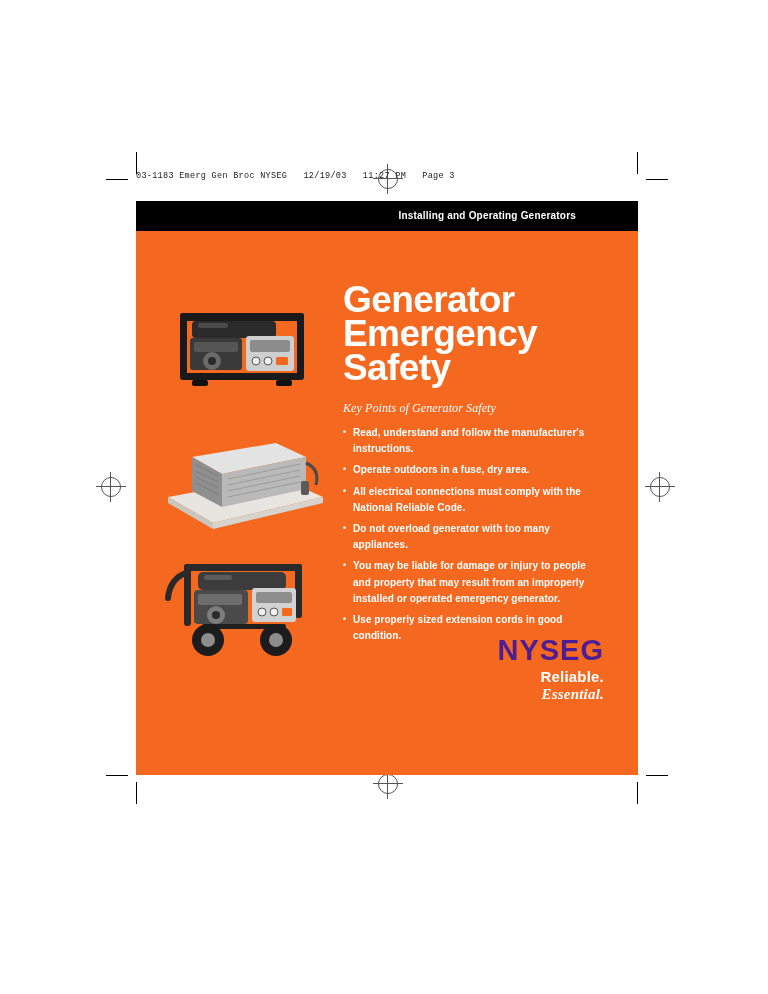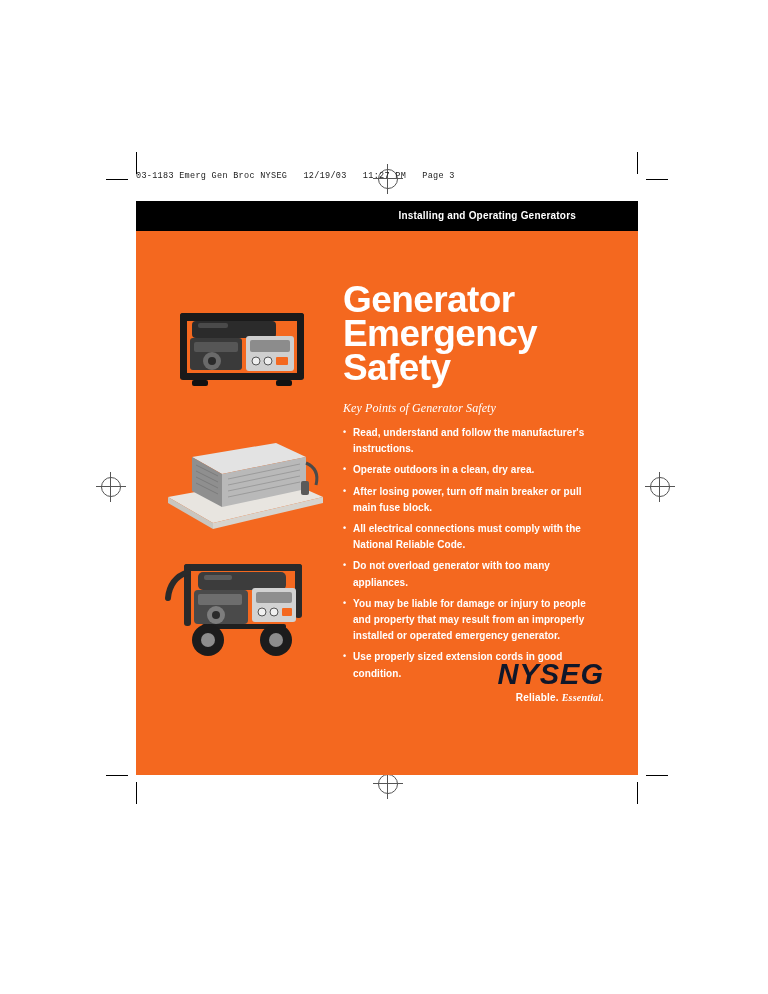--- a/index.html
+++ b/index.html
@@ -151,29 +151,28 @@
   .logo-block {
     position: absolute;
     right: 34px;
     bottom: 72px;
     width: 130px;
     text-align: right;
   }
   .logo-word {
     font-size: 29px;
     font-weight: bold;
-    font-style: italic;
-    color: #0f172a;
+    color: #4c1d95;
     letter-spacing: 1px;
     line-height: 1;
     -webkit-text-stroke: 0px;
   }
   .logo-tagline {
     margin-top: 3px;
-    font-size: 10px;
+    font-size: 15px;
     color: #ffffff;
     letter-spacing: 0.2px;
   }
   .logo-tagline .t1 { font-weight: bold; }
   .logo-tagline .t2 { font-family: "Liberation Serif", serif; font-style: italic; font-weight: bold; }
 
   
   .photo {
     position: absolute;
   }
@@ -309,22 +308,21 @@
       <h1 class="title">
         <span>Generator</span>
         <span>Emergency</span>
         <span>Safety</span>
       </h1>
 
       <div class="subtitle">Key Points of Generator Safety</div>
 
       <ul class="bullets">
         <li>Read, understand and follow the manufacturer's instructions.</li>
-        <li>Operate outdoors in a clean, dry area.</li>
-        <li>After losing power, turn off main breaker or pull main fuse block.</li>
+        <li>Operate outdoors in a fuse, dry area.</li>
         <li>All electrical connections must comply with the National Reliable Code.</li>
         <li>Do not overload generator with too many appliances.</li>
         <li>You may be liable for damage or injury to people and property that may result from an improperly installed or operated emergency generator.</li>
         <li>Use properly sized extension cords in good condition.</li>
       </ul>
     </div>
 
     <div class="logo-block">
       <div class="logo-word">NYSEG</div>
       <div class="logo-tagline">

